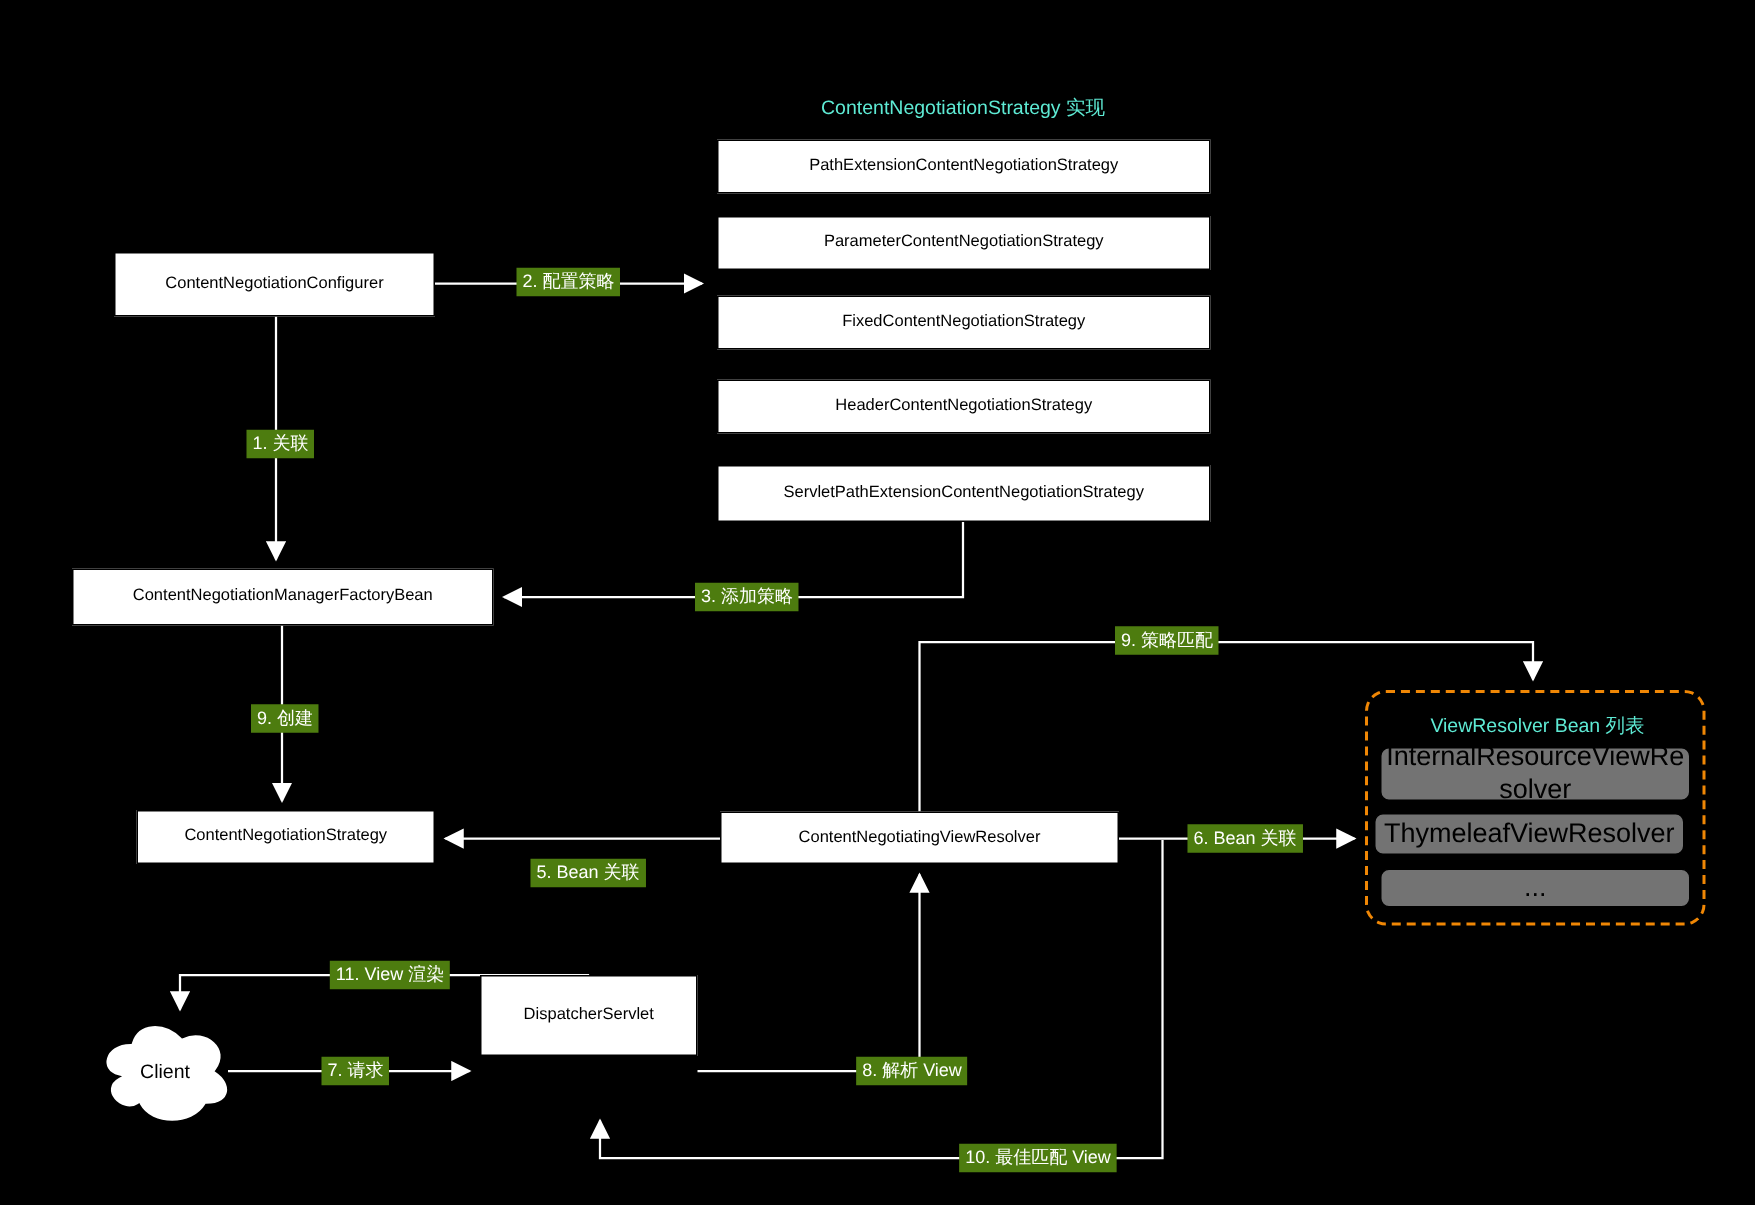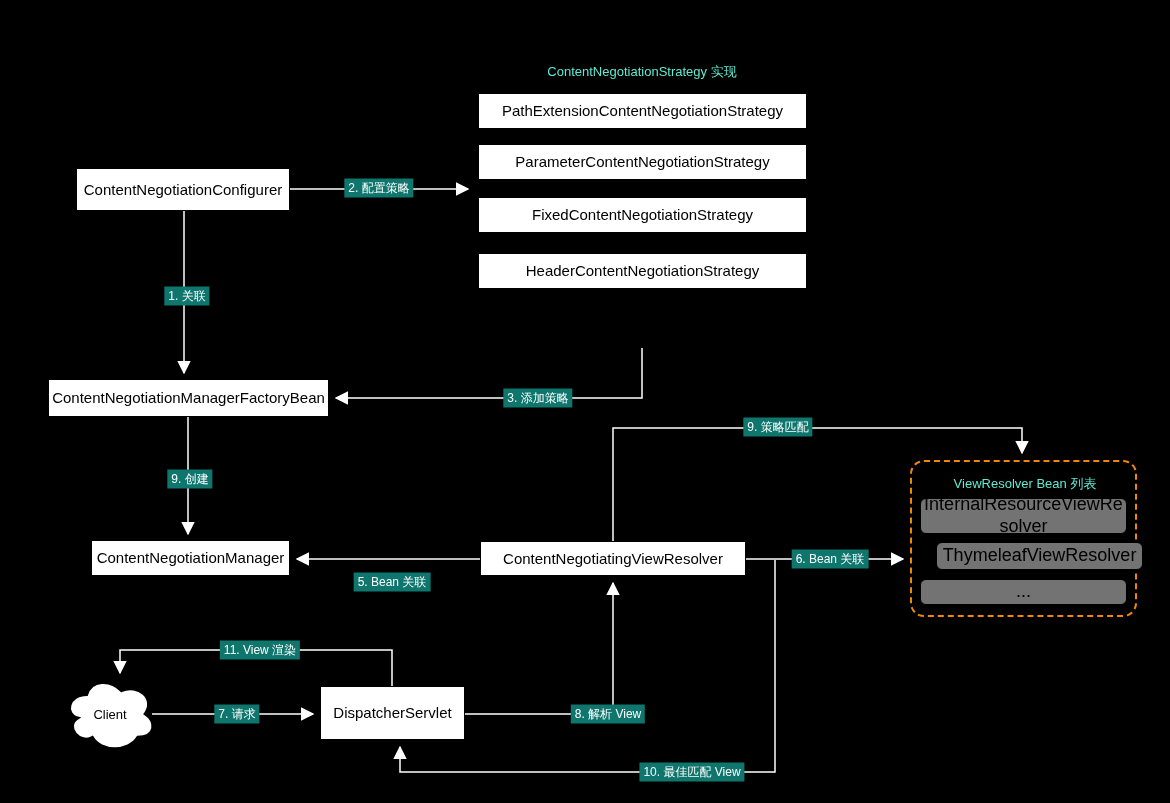--- a/index.html
+++ b/index.html
@@ -4,25 +4,25 @@
 <style>
   html,body{margin:0;padding:0;background:#000;}
   .canvas{
     position:relative;width:1170px;height:803px;background:#000;
     font-family:"Liberation Sans","DejaVu Sans",sans-serif;overflow:hidden;
   }
   .svg-layer{position:absolute;left:0;top:0;z-index:1;}
   .node{
     position:absolute;background:#fff;border:1px solid #000;color:#000;
     display:flex;align-items:center;justify-content:center;text-align:center;
-    font-size:15px;line-height:1.2;word-break:break-all;padding:2px;
+    font-size:11px;line-height:1.2;word-break:break-all;padding:2px;
     box-sizing:border-box;z-index:2;
   }
   .edge-label{
-    position:absolute;transform:translate(-50%,-50%);background:#0f766e;color:#fff;
+    position:absolute;transform:translate(-50%,-50%);background:#4d7c0f;color:#fff;
     font-size:12px;padding:1px 4px;white-space:nowrap;z-index:5;
   }
   .muted-title{
     position:absolute;transform:translate(-50%,-50%);color:#5eead4;
     font-size:13px;white-space:nowrap;z-index:3;
   }
   .dashed-container{
     position:absolute;border:2px dashed #f08705;border-radius:14px;
     box-sizing:border-box;z-index:2;
   }
@@ -60,48 +60,49 @@
       <path d="M 775 560 L 775 772 L 400 772 L 400 747" marker-end="url(#arrow)"></path>
     </g>
   </svg>
 
   <div class="muted-title" style="left:642px;top:72px;">ContentNegotiationStrategy 实现</div>
 
   <div class="node" style="left:478px;top:93px;width:329px;height:36px;">PathExtensionContentNegotiationStrategy</div>
   <div class="node" style="left:478px;top:197px;width:329px;height:36px;">FixedContentNegotiationStrategy</div>
   <div class="node" style="left:478px;top:144px;width:329px;height:36px;">ParameterContentNegotiationStrategy</div>
   <div class="node" style="left:478px;top:253px;width:329px;height:36px;">HeaderContentNegotiationStrategy</div>
+  <div class="node" style="left:478px;top:310px;width:329px;height:38px;">ServletPathExtensionContentNegotiationStrategy</div>
 
   <div class="node" style="left:76px;top:168px;width:214px;height:43px;">ContentNegotiationConfigurer</div>
   <div class="node" style="left:48px;top:379px;width:281px;height:38px;">ContentNegotiationManagerFactoryBean</div>
-  <div class="node" style="left:91px;top:540px;width:199px;height:36px;">ContentNegotiationManager</div>
+  <div class="node" style="left:91px;top:540px;width:199px;height:36px;">ContentNegotiationStrategy</div>
   <div class="node" style="left:480px;top:541px;width:266px;height:35px;">ContentNegotiatingViewResolver</div>
-  <div class="node" style="left:320px;top:686px;width:145px;height:54px;">DispatcherServlet</div>
+  <div class="node" style="left:320px;top:650px;width:145px;height:54px;">DispatcherServlet</div>
 
   <svg class="cloud-svg" style="left:64px;top:676px;" width="92" height="76" viewBox="0 0 100 60" preserveAspectRatio="none">
     <path d="M 25 15
              C 5 15, 0 30, 16 33
              C 0 39.6, 18 54, 31 48
              C 40 60, 70 60, 80 48
              C 100 48, 100 36, 87.5 30
              C 100 18, 80 6, 62.5 12
              C 50 3, 30 3, 25 15 Z" fill="#ffffff" stroke="#000000" stroke-width="2" vector-effect="non-scaling-stroke"></path>
   </svg>
   <div class="cloud-label" style="left:110px;top:714px;">Client</div>
 
   <div class="dashed-container" style="left:910px;top:460px;width:227px;height:157px;">
     <div class="muted-title" style="left:113px;top:22px;">ViewResolver Bean 列表</div>
     <div class="list-box" style="left:8px;top:36px;width:207px;height:36px;">InternalResourceViewResolver</div>
-    <div class="list-box" style="left:24px;top:80px;width:207px;height:28px;">ThymeleafViewResolver</div>
+    <div class="list-box" style="left:4px;top:80px;width:207px;height:28px;">ThymeleafViewResolver</div>
     <div class="list-box" style="left:8px;top:117px;width:207px;height:26px;">...</div>
   </div>
 
   <div class="edge-label" style="left:187px;top:296px;">1. 关联</div>
   <div class="edge-label" style="left:379px;top:188px;">2. 配置策略</div>
-  <div class="edge-label" style="left:498px;top:398px;margin-left:40px;">3. 添加策略</div>
+  <div class="edge-label" style="left:498px;top:398px;">3. 添加策略</div>
   <div class="edge-label" style="left:190px;top:479px;">9. 创建</div>
   <div class="edge-label" style="left:392px;top:582px;">5. Bean 关联</div>
   <div class="edge-label" style="left:830px;top:559px;">6. Bean 关联</div>
   <div class="edge-label" style="left:237px;top:714px;">7. 请求</div>
   <div class="edge-label" style="left:608px;top:714px;">8. 解析 View</div>
   <div class="edge-label" style="left:778px;top:427px;">9. 策略匹配</div>
   <div class="edge-label" style="left:692px;top:772px;">10. 最佳匹配 View</div>
   <div class="edge-label" style="left:260px;top:650px;">11. View 渲染</div>
 
 </div>

